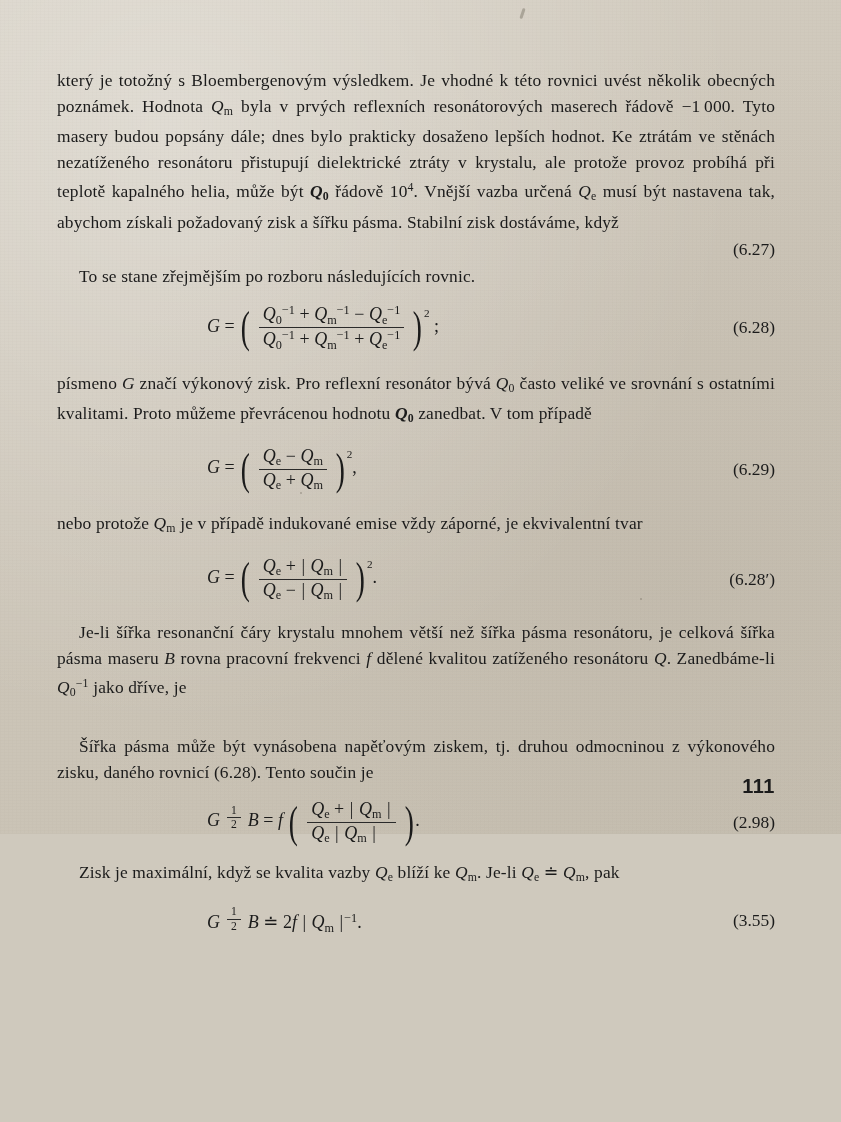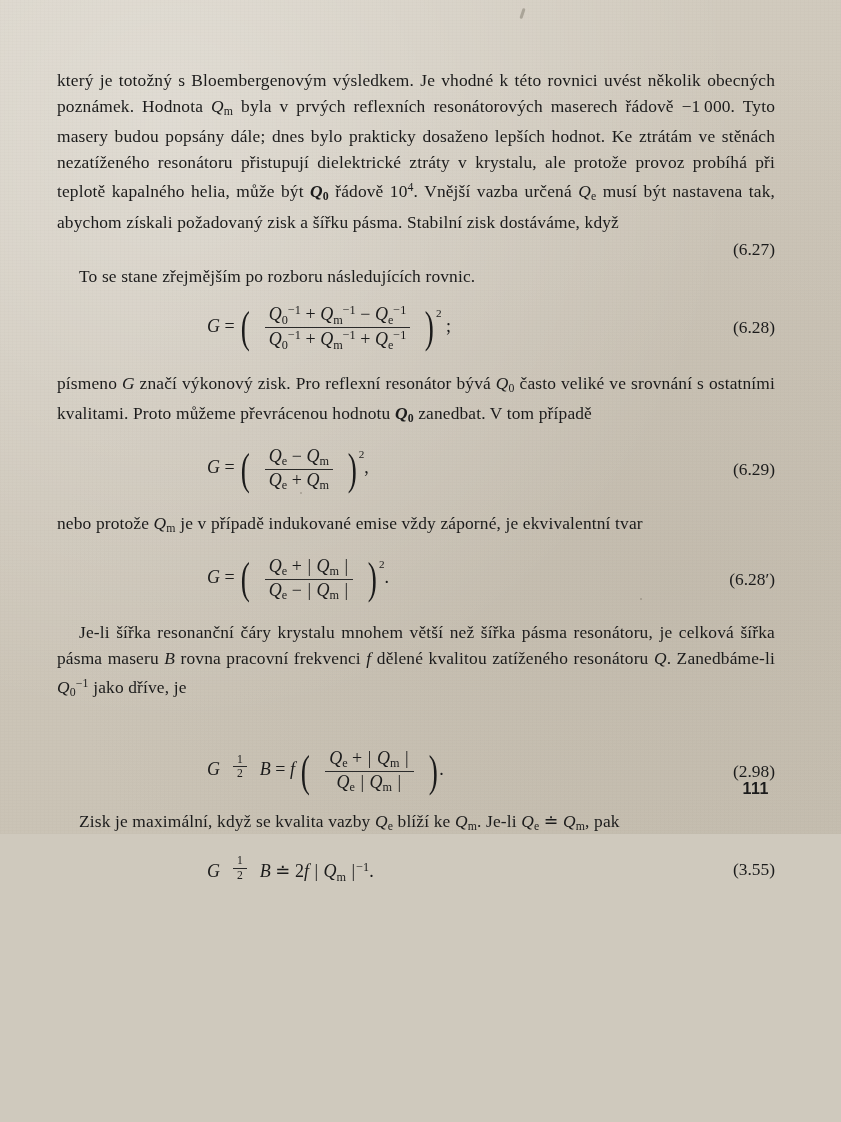--- a/index.html
+++ b/index.html
@@ -81,23 +81,22 @@
   .sup {
     font-size: 0.68em;
     vertical-align: 0.52em;
     font-style: normal;
   }
 
   
   .frac {
     display: inline-block;
     vertical-align: middle;
-    text-align: center;
     line-height: 1.18;
-    margin: 0 13px;
+    margin: 0 7px;
   }
   .frac .num { display: block; padding: 0 4px; }
   .frac .den { display: block; border-top: 1px solid #2a2a2a; padding: 0 4px; }
 
   .paren {
     display: inline-block;
     vertical-align: middle;
     font-size: 2.45em;
     line-height: 0.62;
     font-weight: 300;
@@ -107,23 +106,23 @@
   .parenwrap { display: inline-block; vertical-align: middle; }
   .bigsup {
     font-size: 0.62em;
     vertical-align: 1.35em;
     font-style: normal;
   }
   .bar-abs { padding: 0 1px; }
 
   .pagenum {
     position: absolute;
-    right: 72px;
+    right: 66px;
     bottom: 36px;
-    font-size: 16px;
+    font-size: 20px;
     font-weight: bold;
     font-family: "Liberation Sans", sans-serif;
     letter-spacing: 0.5px;
   }
   .speck {
     position: absolute;
     background: rgba(90,82,70,0.35);
     border-radius: 50%;
   }
 </style>
@@ -200,20 +199,21 @@
 
     <div class="gap-l"></div>
 
     <p class="para indent">Je-li šířka resonanční čáry krystalu mnohem větší než šířka pásma resonátoru, je celková šířka pásma maseru <i>B</i> rovna pracovní frekvenci <i>f</i> dělené kvalitou zatíženého resonátoru <i>Q</i>. Zanedbáme-li <i>Q</i><span class="sub">0</span><span class="sup">−1</span> jako dříve, je</p>
 
     <div class="gap-m"></div>
 
 
     <div class="gap-m"></div>
 
+    <p class="para indent">Šířka pásma může být vynásobena napěťovým ziskem, tj. druhou odmocninou z výkonového zisku, daného rovnicí (6.28). Tento součin je</p>
 
     <div class="gap-m"></div>
 
     <div class="eqrow">
       <div class="eqbody">
         <i>G</i><span class="sup"><span class="frac" style="font-size:0.95em"><span class="num">1</span><span class="den">2</span></span></span><i>B</i> = <i>f</i>
         <span class="parenwrap"><span class="paren">(</span></span><span class="frac">
           <span class="num"><i>Q</i><span class="sub">e</span> + <span class="bar-abs">|</span> <i>Q</i><span class="sub">m</span> <span class="bar-abs">|</span></span>
           <span class="den"><i>Q</i><span class="sub">e</span> <span class="bar-abs">|</span> <i>Q</i><span class="sub">m</span> <span class="bar-abs">|</span></span>
         </span><span class="parenwrap"><span class="paren">)</span></span>.

